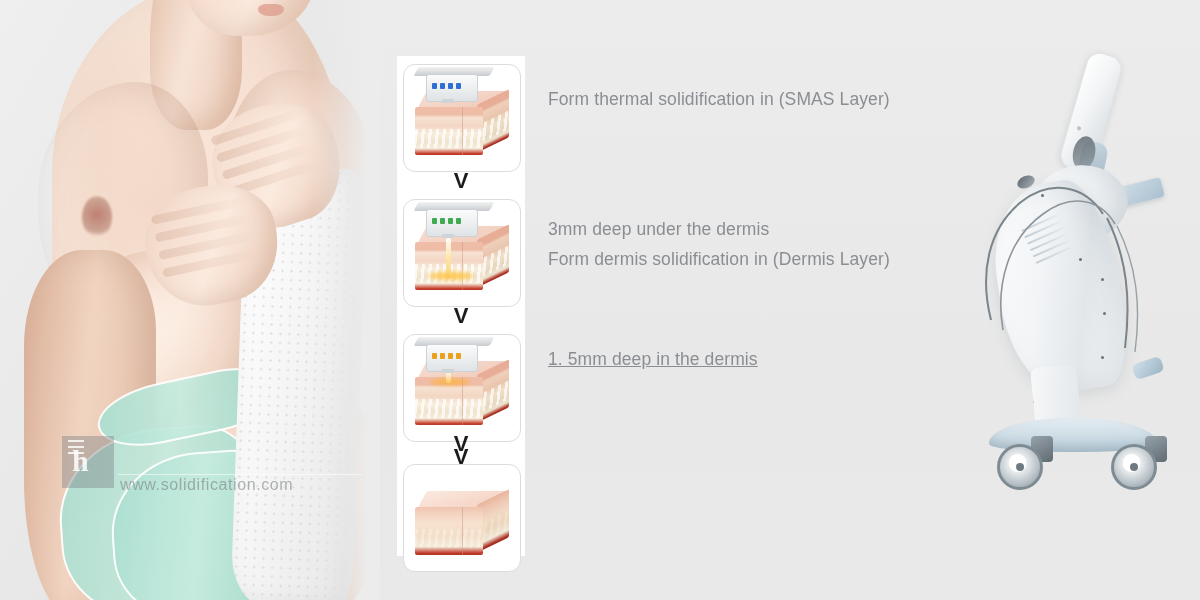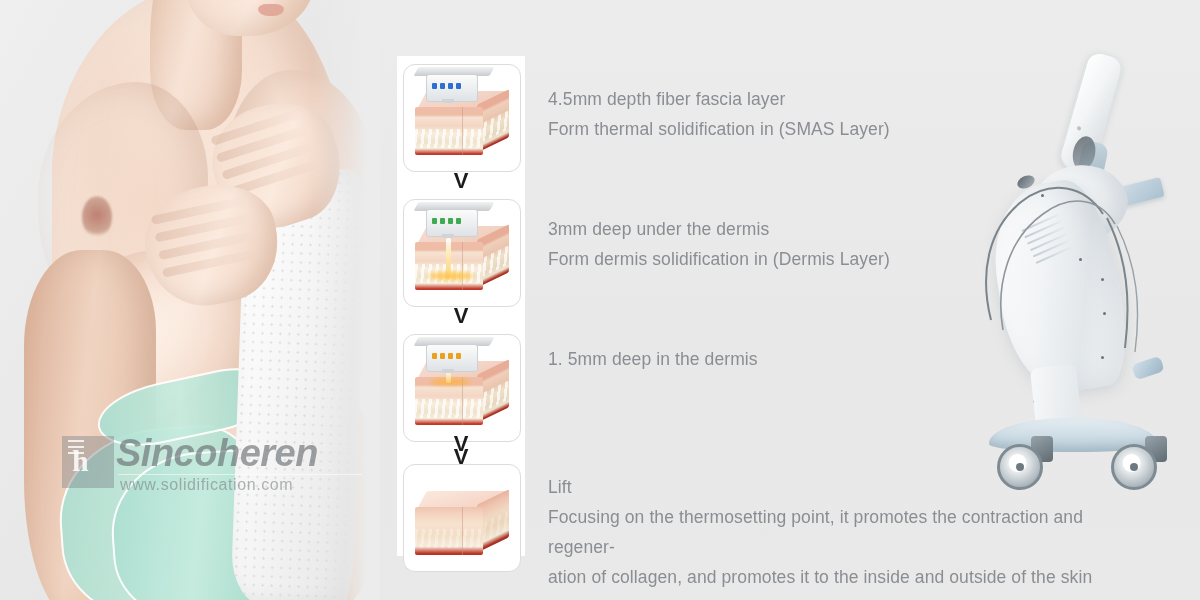--- a/index.html
+++ b/index.html
@@ -159,21 +159,21 @@
   .chev{position:absolute;left:0;width:128px;text-align:center;color:#1c1c1c;
     font-weight:700;font-size:22px;line-height:13px;}
   .c1{top:118px;} .c2{top:253px;} .c3{top:381px;}
   .chev .d{display:block;}
 
   
   .txt{position:absolute;color:#8a8e92;font-size:17.5px;line-height:30px;letter-spacing:.1px;
     white-space:nowrap;}
   .t1{left:548px;top:84px;}
   .t2{left:548px;top:214px;}
-  .t3{left:548px;top:344px;}
+  .t3{left:548px;top:344px;text-decoration:underline;}
   .t4{left:548px;top:472px;white-space:normal;width:590px;}
 
   
   .machine{position:absolute;left:975px;top:30px;width:225px;height:480px;}
   .m-screen{position:absolute;left:98px;top:22px;width:34px;height:118px;border-radius:14px;
     background:linear-gradient(104deg,#ffffff 0%,#f3f5f6 42%,#d8dde1 100%);
     border:1px solid #dfe3e6;transform:rotate(16deg);
     box-shadow:0 2px 6px rgba(120,130,140,.25);}
   .m-screen::after{content:"";position:absolute;left:8px;top:76px;width:4px;height:4px;border-radius:50%;background:#b9c1c7;}
   .m-hinge{position:absolute;left:104px;top:112px;width:26px;height:44px;border-radius:10px 10px 8px 8px;
@@ -253,21 +253,20 @@
       </div>
     <div class="softEdge"></div>
   </div>
 
   <div class="wm">
     <div class="mark">
       <b></b>
         <span>h</span>
     </div>
     <div class="rule"></div>
-    <div class="nm">Sincoheren</div>
     <div class="url">www.solidification.com</div>
   </div>
 
   <div class="diagcol">
 
     <div class="step s1">
       <div class="skin">
         <div class="top"></div>
           <div class="side"></div>
           <div class="face"></div>
@@ -348,38 +347,32 @@
         <div class="top"></div>
           <div class="side"></div>
           <div class="face"></div>
           <div class="seam"></div>
       </div>
     </div>
 
   </div>
 
   <div class="txt t1">
-    <div>4.5mm depth fiber fascia layer</div>
     <div>Form thermal solidification in (SMAS Layer)</div>
   </div>
 
   <div class="txt t2">
     <div>3mm deep under the dermis</div>
     <div>Form dermis solidification in (Dermis Layer)</div>
   </div>
 
   <div class="txt t3">
     <div>1. 5mm deep in the dermis</div>
   </div>
 
-  <div class="txt t4">
-    <div>Lift</div>
-    <div>Focusing on the thermosetting point, it promotes the contraction and regener-</div>
-    <div>ation of collagen, and promotes it to the inside and outside of the skin</div>
-  </div>
 
   <div class="machine">
     <div class="m-screen"></div>
     <div class="m-hinge"></div>
     <div class="m-arm"></div>
     <div class="m-tray"></div>
     <div class="m-head"></div>
     <div class="m-knob"></div>
     <div class="m-body"></div>
     <div class="m-vent">

